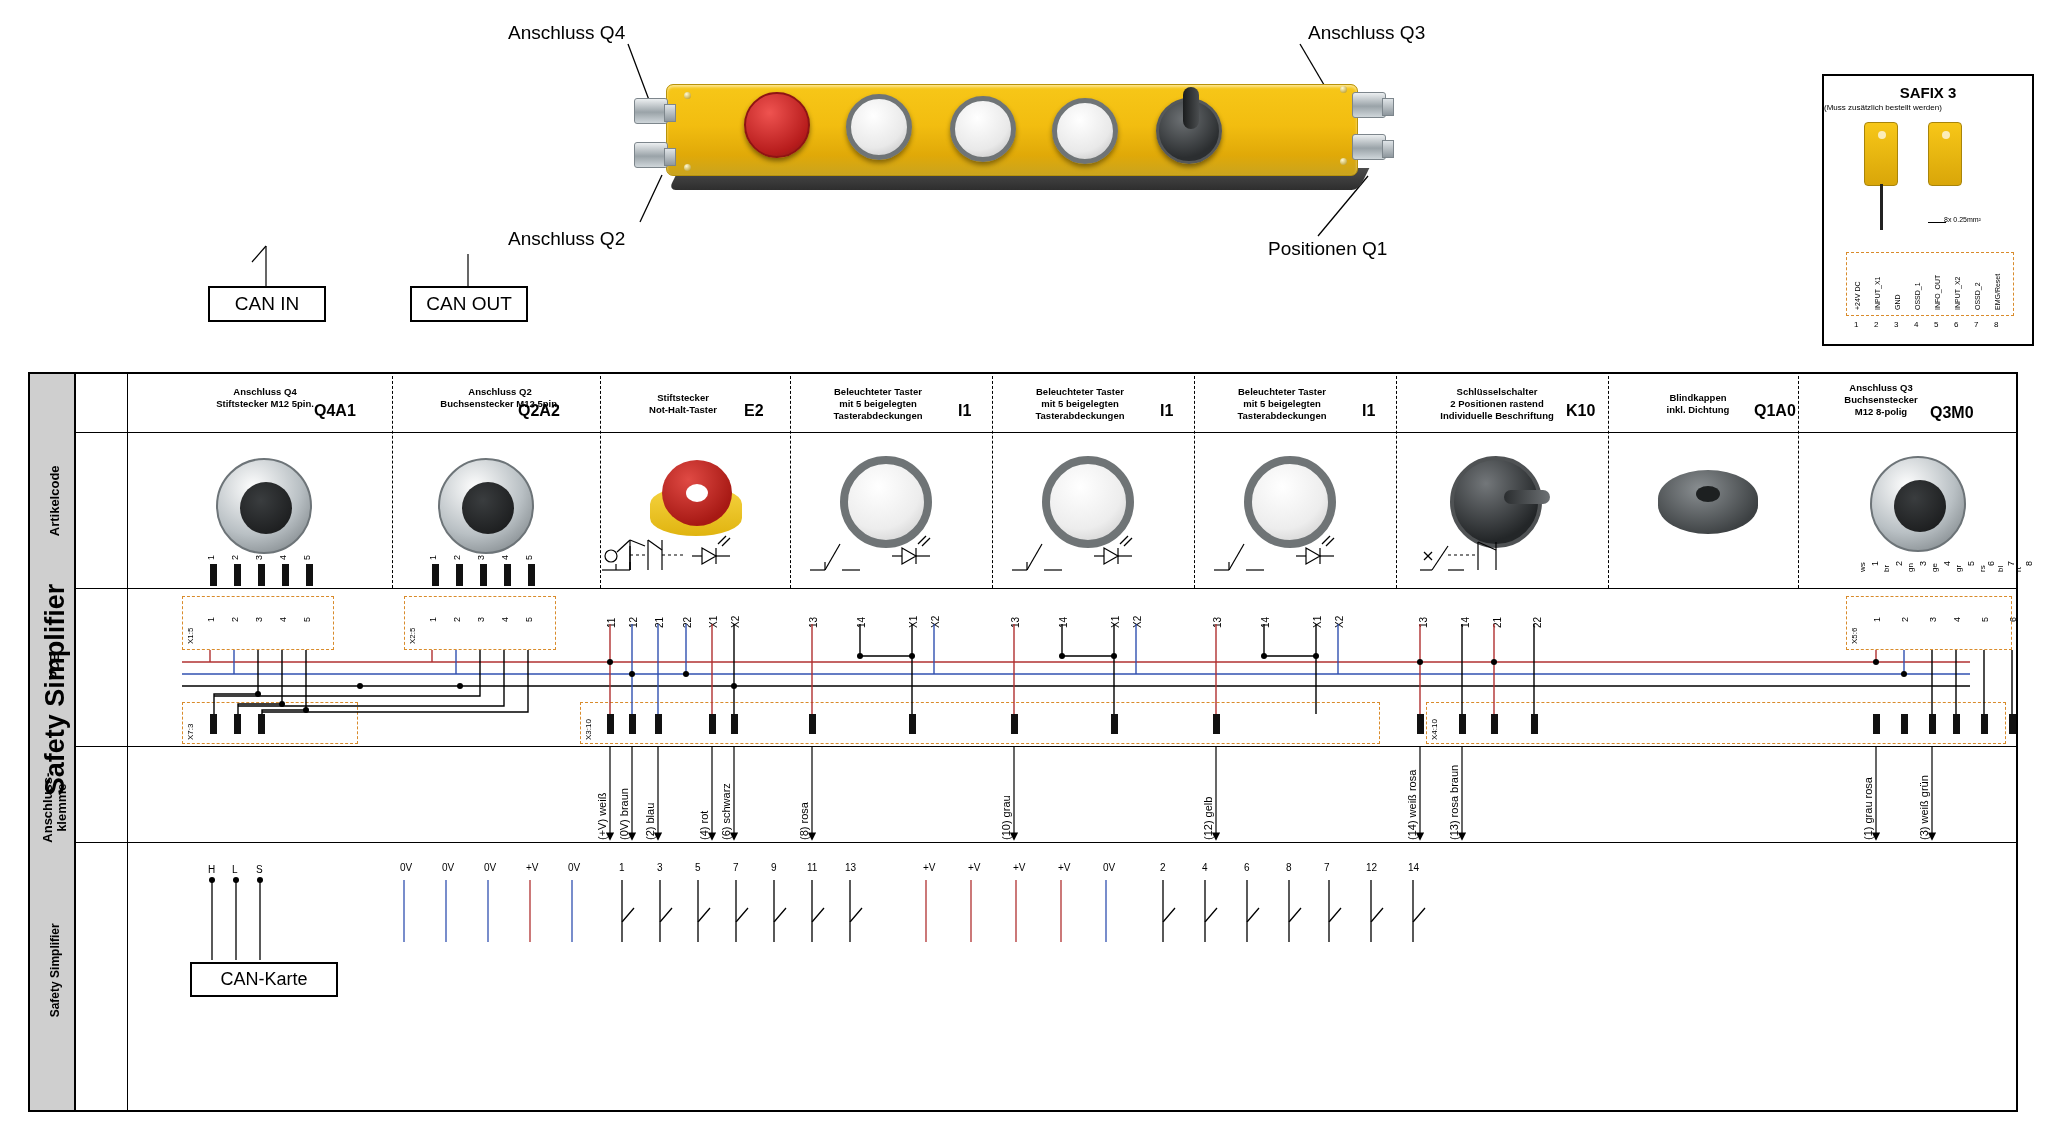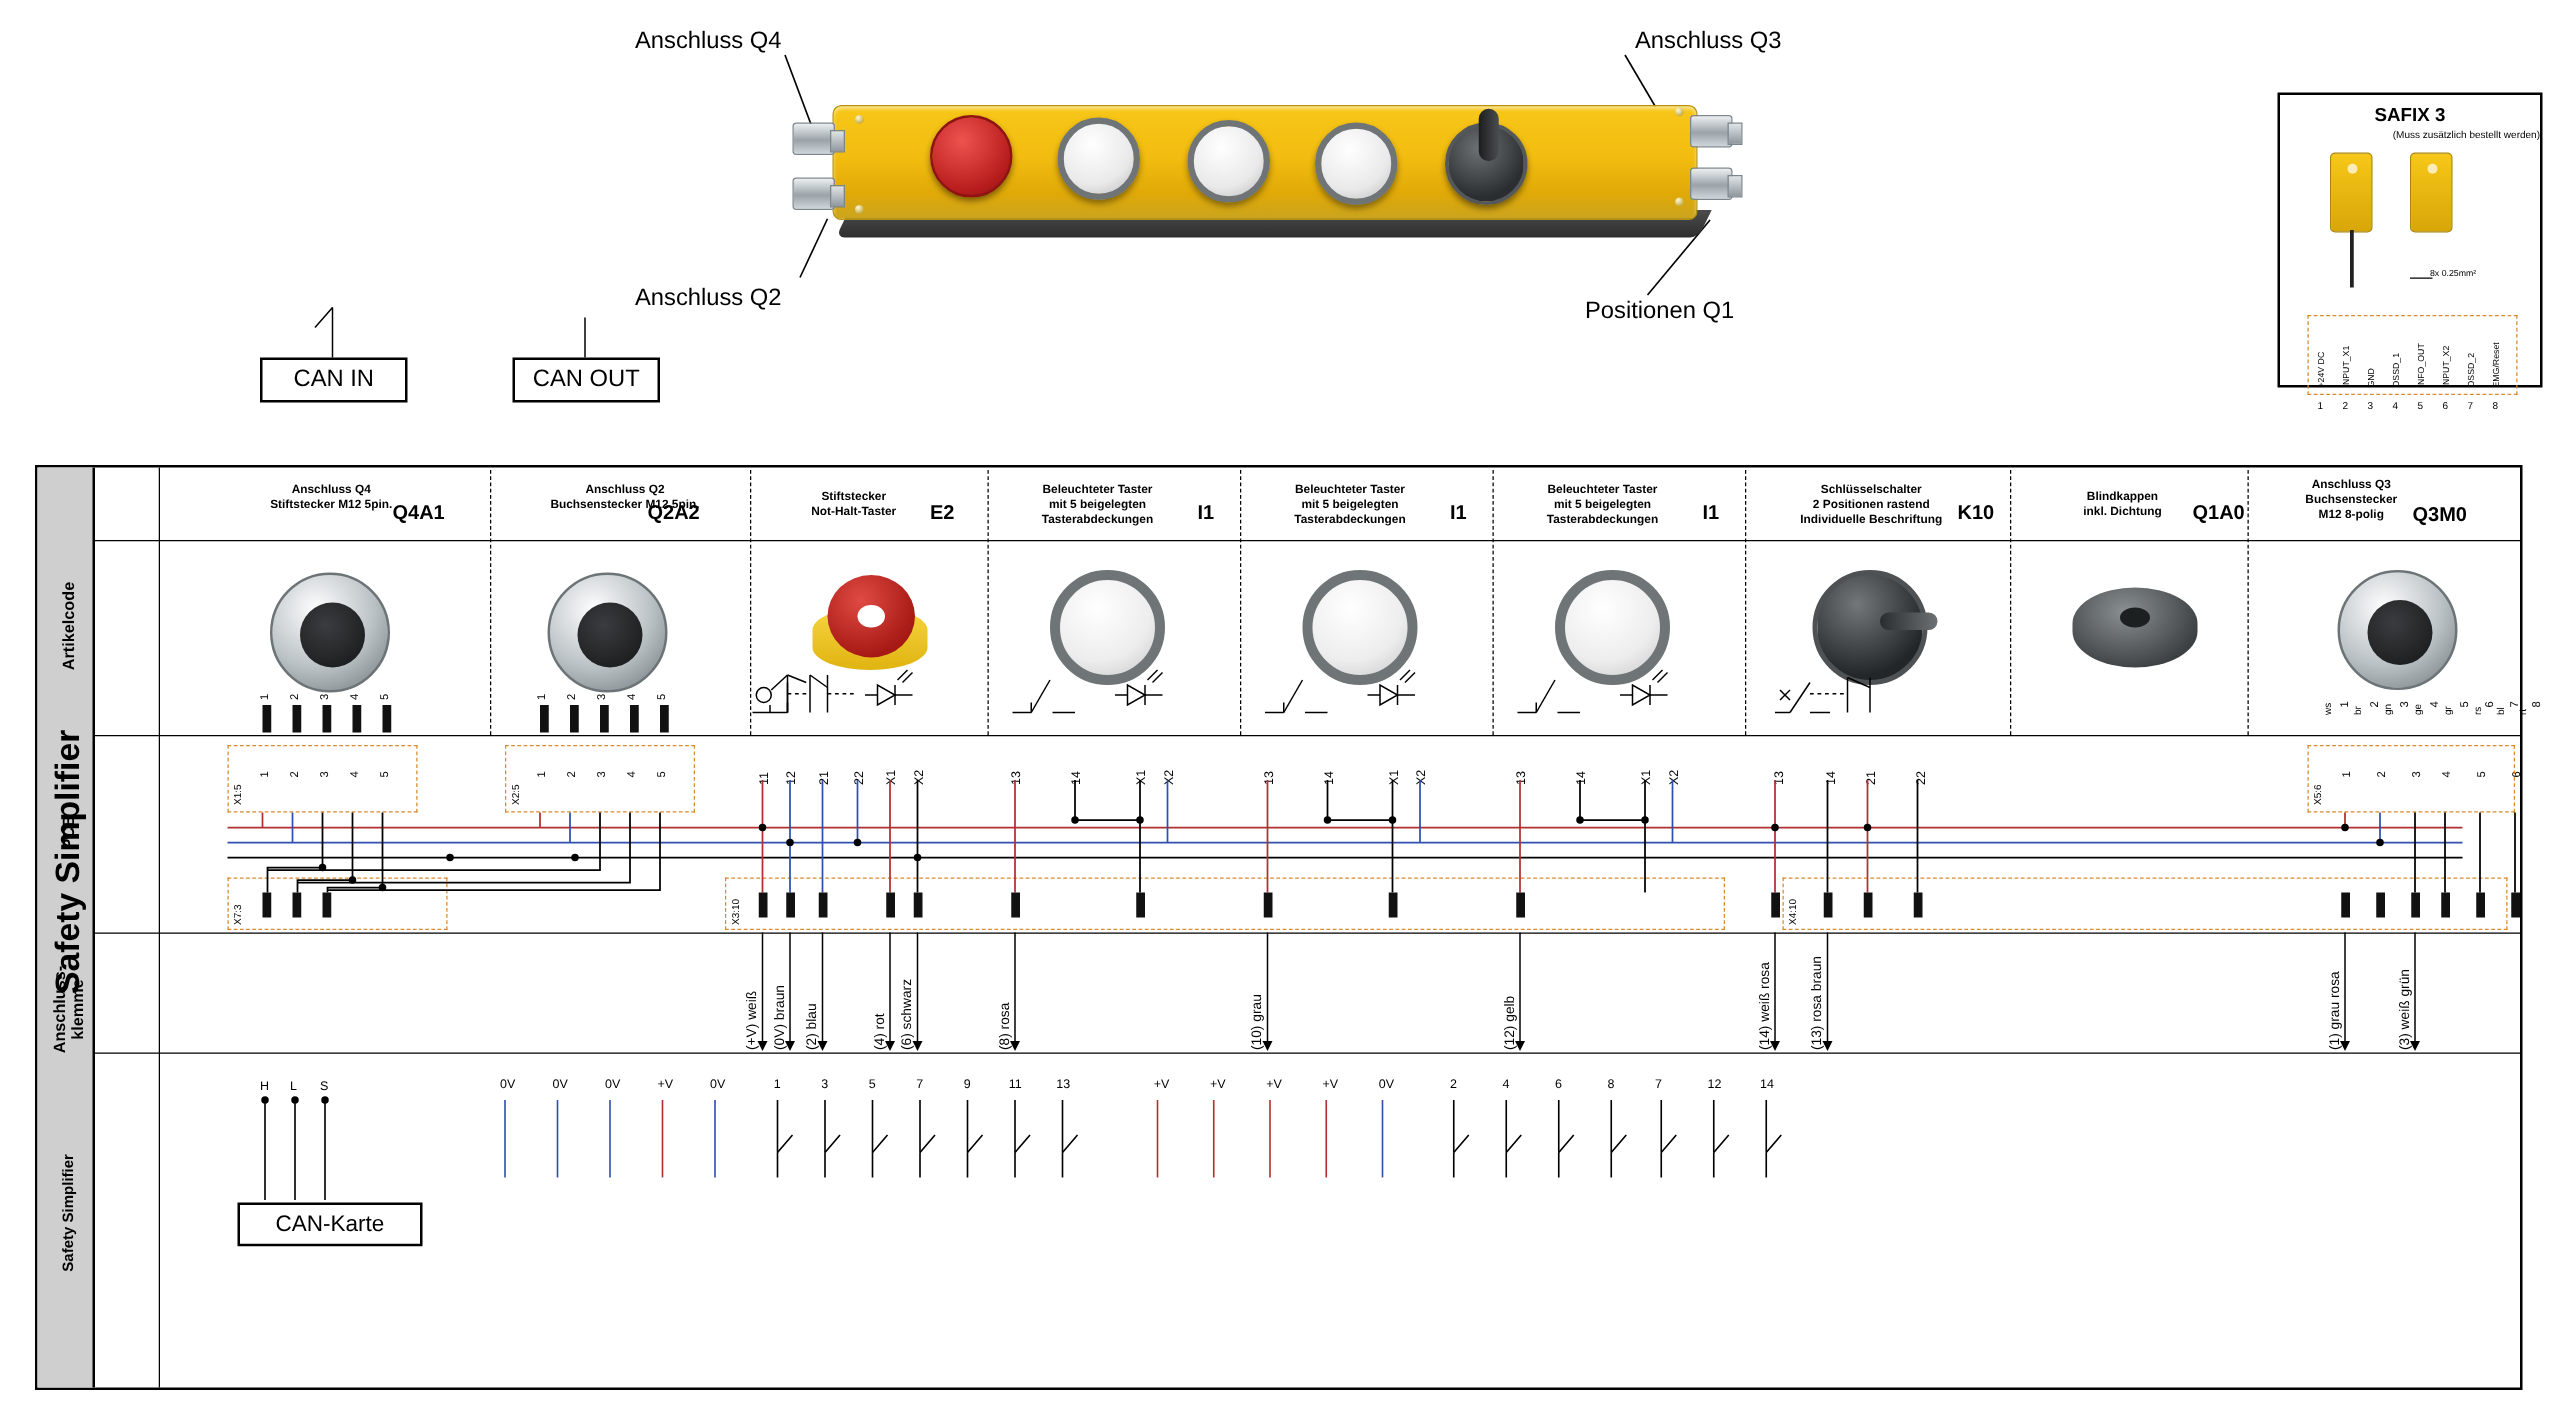--- a/index.html
+++ b/index.html
@@ -65,25 +65,25 @@
     border:3px solid #55585a;
     box-shadow: 0 3px 5px rgba(0,0,0,.45);
   }
   .keysw:after{
     content:""; position:absolute; left:24px; top:-14px; width:16px; height:42px;
     border-radius:8px; background: linear-gradient(90deg,#1b1d1e,#4a4d4f);
   }
 
   
   .safix-box {
-    position:absolute; left:1822px; top:74px; width:212px; height:236px;
+    position:absolute; left:1822px; top:74px; width:212px; height:272px;
     border:2px solid #000; background:#fff;
   }
   .safix-title { text-align:center; font-weight:bold; font-size:15px; margin-top:8px;}
-  .safix-sub { text-align:right; font-size:8px; margin-top:2px;}
+  .safix-sub { text-align:left; font-size:8px; margin-top:2px;}
   .safix-mag {
     position:absolute; width:34px; height:64px; border-radius:4px;
     background: linear-gradient(180deg,#f7c718,#d9a609);
     border:1px solid #a8840a;
   }
   .safix-mag .dot{position:absolute;left:13px;top:8px;width:8px;height:8px;border-radius:50%;background:#fff;opacity:.7;}
   .safix-term {
     position:absolute; left:22px; top:176px; width:168px; height:64px;
     border:1px dashed #d98b2b;
   }

